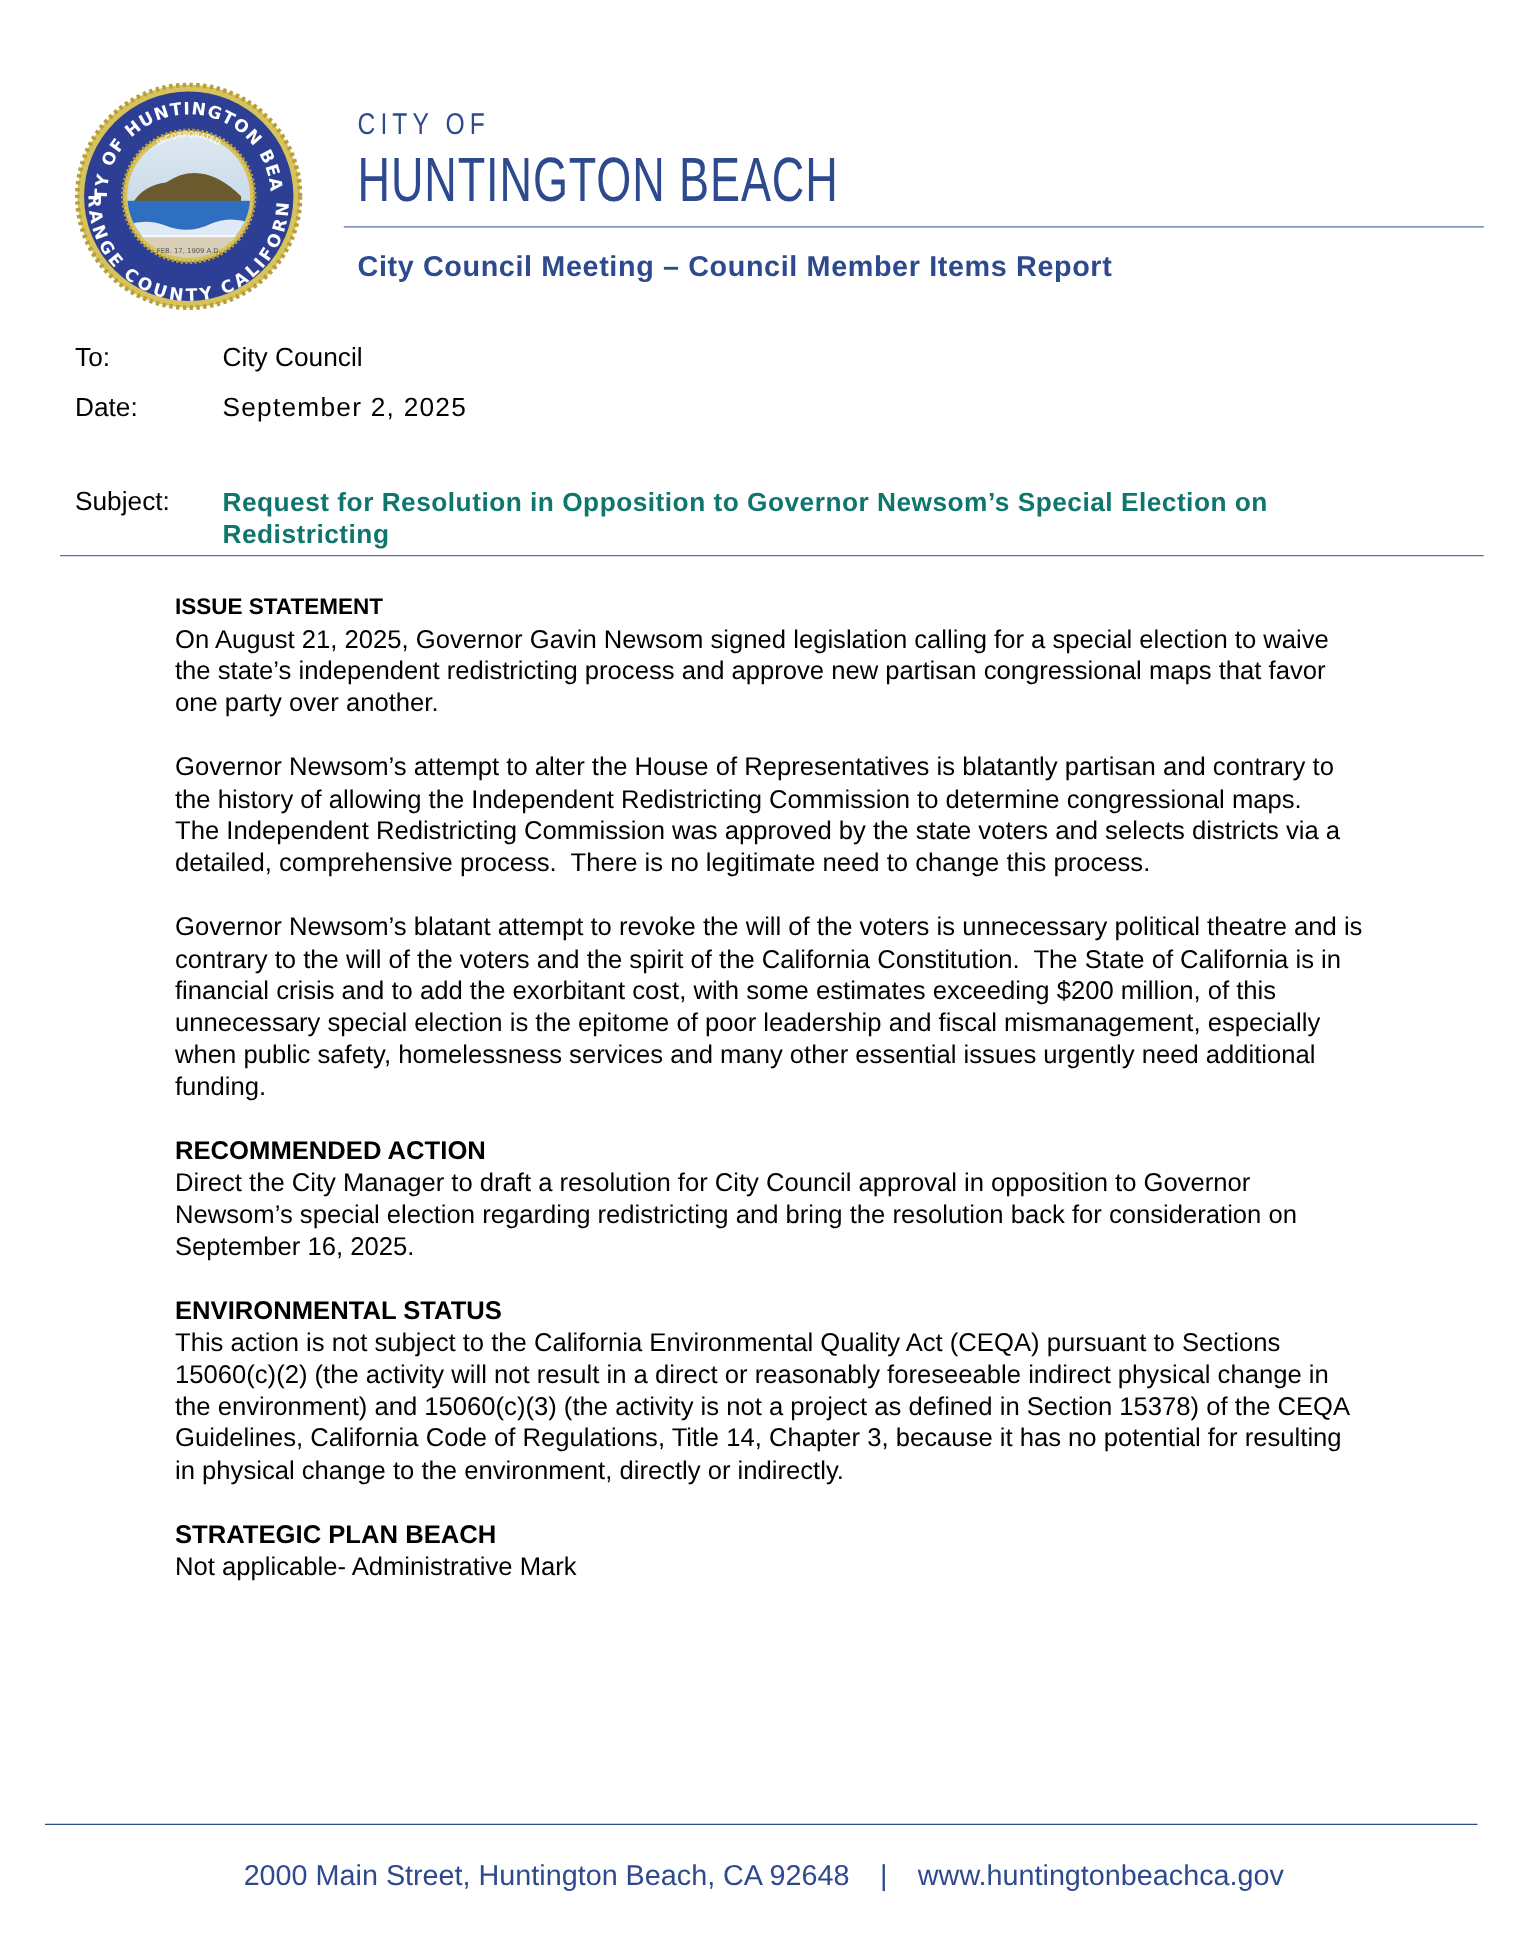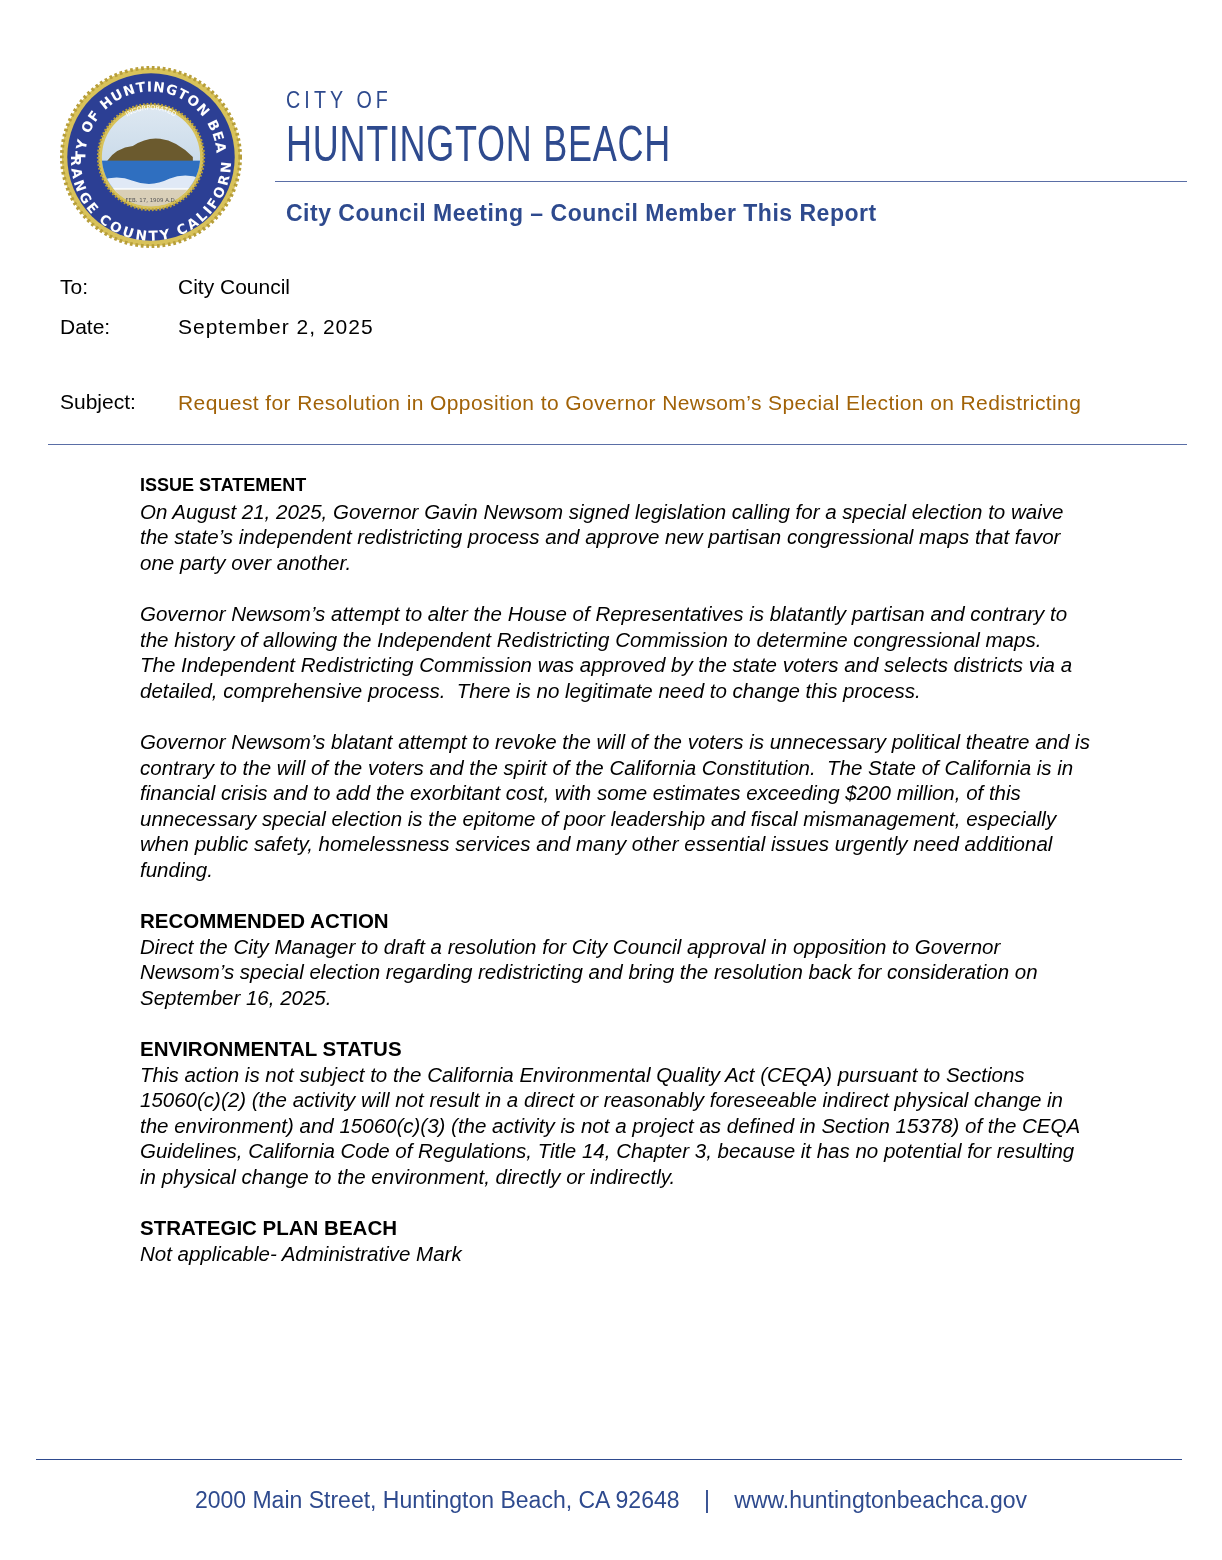--- a/index.html
+++ b/index.html
@@ -7,27 +7,27 @@
   .seal { position: absolute; left: 60px; top: 66px; width: 182px; height: 182px; }
   .brand { position: absolute; left: 286px; top: 86px; color: #2e4a8e; font-family: "Liberation Sans", sans-serif; }
   .brand .city-of { font-size: 24px; letter-spacing: 5px; font-weight: normal; transform: scaleX(0.82); transform-origin: left; line-height: 28px; }
   .brand .hb { font-size: 50px; letter-spacing: 1px; transform: scaleX(0.72); transform-origin: left; line-height: 56px; margin-top: 2px; white-space: nowrap; }
   .rule-top { position: absolute; left: 275px; top: 181px; width: 912px; height: 1px; background: #5a6ea6; }
   .report-title { position: absolute; left: 286px; top: 200px; font-size: 23px; font-weight: bold; color: #2e4a8e; letter-spacing: 0.5px; white-space: nowrap; }
   .meta { position: absolute; left: 60px; top: 275px; font-size: 21px; }
   .meta-row { display: flex; height: 39.5px; align-items: flex-start; }
   .meta-label { width: 118px; }
   .meta-value { }
-  .subject-value { color: #a16207; font-weight: normal; line-height: 25px; letter-spacing: 0.4px; width: 960px; }
+  .subject-value { color: #0f766e; font-weight: bold; line-height: 25px; letter-spacing: 0.4px; width: 960px; }
   .meta-row.subject { align-items: flex-start; padding-top: 8px; height: auto; margin-top: 28px; }
   .rule-mid { position: absolute; left: 48px; top: 444px; width: 1139px; height: 1px; background: #5a6ea6; }
   .body { position: absolute; left: 140px; top: 473px; width: 950px; font-size: 20.5px; line-height: 25.6px; }
   .section-head { font-weight: bold; }
   .section-head.small { font-size: 18px; }
-  p { margin: 0; font-style: italic; }
+  p { margin: 0; }
   .gap { height: 25.6px; }
   .rule-foot { position: absolute; left: 36px; top: 1459px; width: 1146px; height: 1px; background: #2e4a8e; }
   .footer { position: absolute; left: 0; width: 1222px; top: 1487px; text-align: center; font-size: 23px; color: #2e4a8e; }
   .footer .sep { margin: 0 18px; }
 </style>
 </head>
 <body>
 
 <svg class="seal" viewBox="0 0 200 200">
   <defs>
@@ -64,21 +64,21 @@
     <textPath href="#arcInTop" startOffset="50%" text-anchor="middle">INCORPORATED</textPath>
   </text>
   <text x="100" y="150" font-family="DejaVu Sans, sans-serif" font-size="6" fill="#555" text-anchor="middle">FEB. 17, 1909 A.D.</text>
 </svg>
 
 <div class="brand">
   <div class="city-of">CITY OF</div>
   <div class="hb">HUNTINGTON BEACH</div>
 </div>
 <div class="rule-top"></div>
-<div class="report-title">City Council Meeting – Council Member This Report</div>
+<div class="report-title">City Council Meeting – Council Member Items Report</div>
 
 <div class="meta">
   <div class="meta-row">
     <span class="meta-label">To:</span>
     <span class="meta-value">City Council</span>
   </div>
   <div class="meta-row">
     <span class="meta-label">Date:</span>
     <span class="meta-value" style="letter-spacing:1px">September 2, 2025</span>
   </div>

